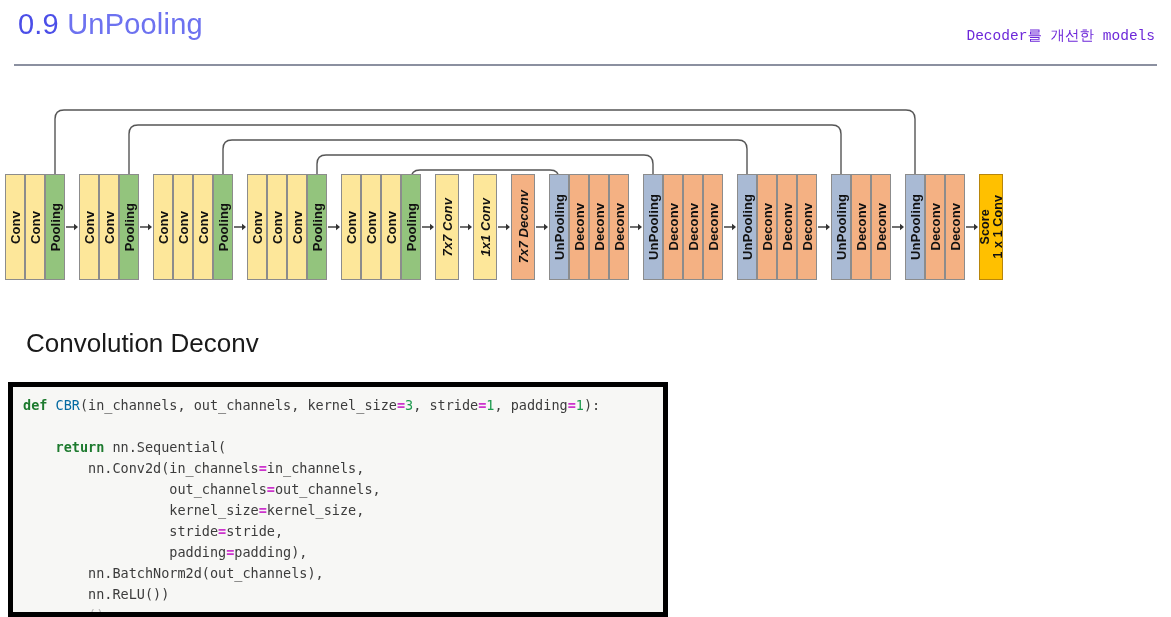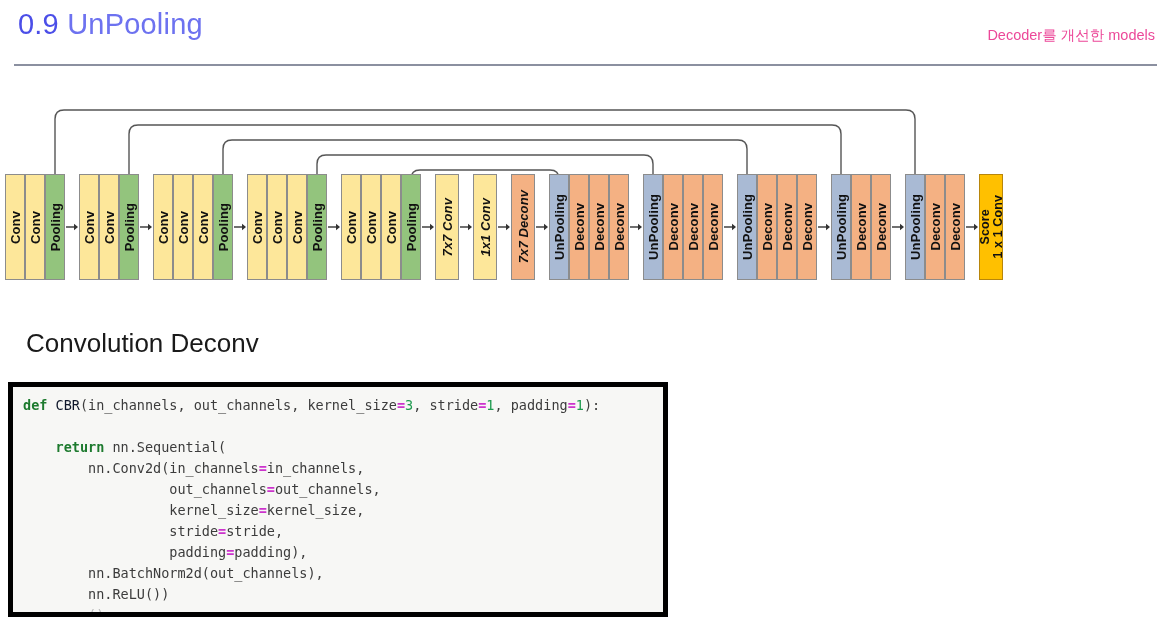--- a/index.html
+++ b/index.html
@@ -27,22 +27,23 @@
     white-space: nowrap;
   }
   #slide-title .num { color: #4b4ee8; }
   #slide-title .name { color: #6d72f0; }
 
   #header-tag {
     position: absolute;
     right: 16px;
     top: 26px;
     font-size: 14.5px;
-    color: #ec4899;
+    color: #6d28d9;
     white-space: nowrap;
+    font-family: Liberation Mono, monospace;
   }
 
   #header-rule {
     position: absolute;
     left: 14px;
     top: 64px;
     width: 1143px;
     height: 2px;
     background: #8b90a0;
   }
@@ -116,21 +117,21 @@
     position: absolute;
     left: 10px;
     top: 8px;
     font-family: "DejaVu Sans Mono", monospace;
     font-size: 13.5px;
     line-height: 21px;
     white-space: pre;
     color: #3c3c3c;
   }
   .kw  { color: #1d7a2e; font-weight: bold; }
-  .fn  { color: #0f172a; }
+  .fn  { color: #0369a1; }
   .op  { color: #cc33cc; font-weight: bold; }
   .num { color: #1d9a4e; }
   .faint { color: #b9b9b9; }
 </style>
 </head>
 <body>
 
 <div id="slide-title">
   <span class="num">0.9</span><span>&nbsp;</span><span class="name">UnPooling</span>
 </div>

